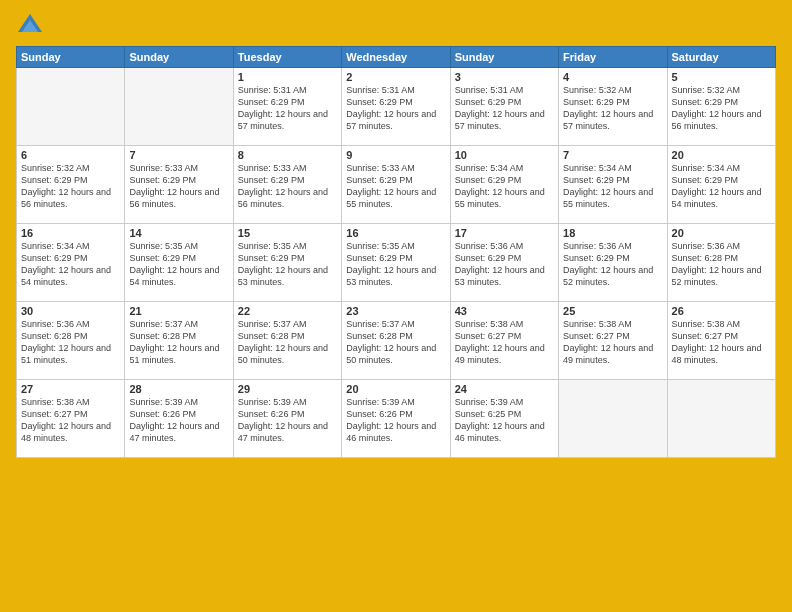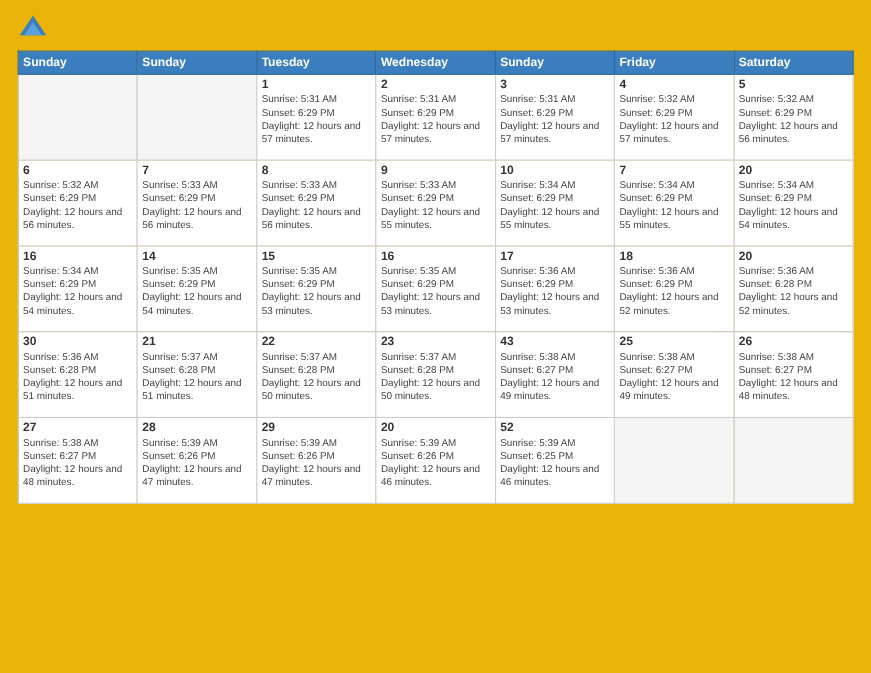--- a/index.html
+++ b/index.html
@@ -317,21 +317,21 @@
 Sunset: 6:26 PM
 Daylight: 12 hours and 47 minutes.</div>
           </td>
           <td>
             <span class="day-number">20</span>
             <div class="day-info">Sunrise: 5:39 AM
 Sunset: 6:26 PM
 Daylight: 12 hours and 46 minutes.</div>
           </td>
           <td>
-            <span class="day-number">52</span>
+            <span class="day-number">24</span>
             <div class="day-info">Sunrise: 5:39 AM
 Sunset: 6:25 PM
 Daylight: 12 hours and 46 minutes.</div>
           </td>
           <td class="empty"></td>
           <td class="empty"></td>
         </tr>
       </tbody>
   </table>
 </div>

